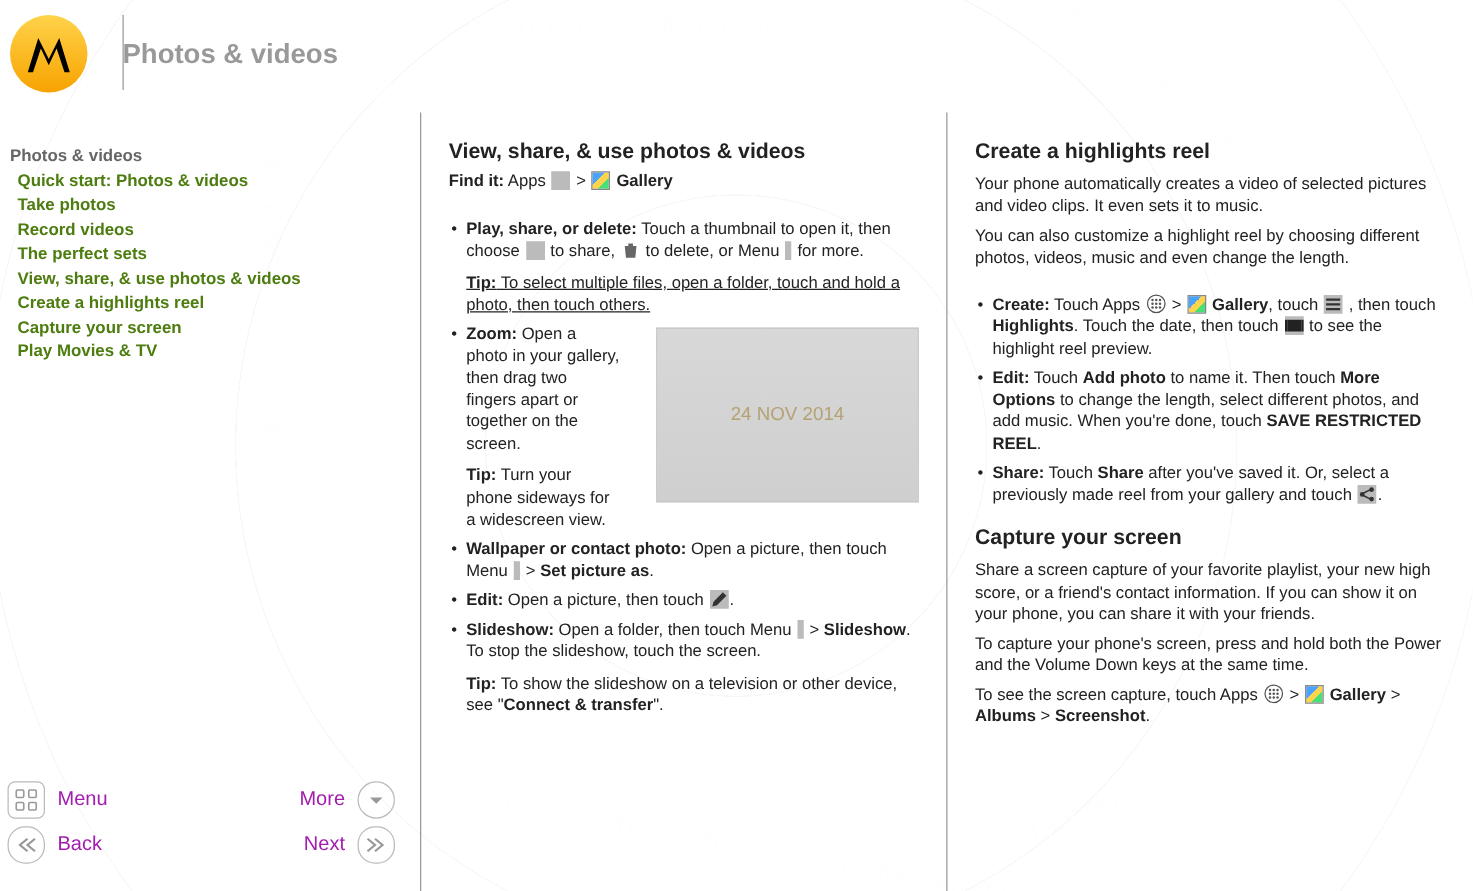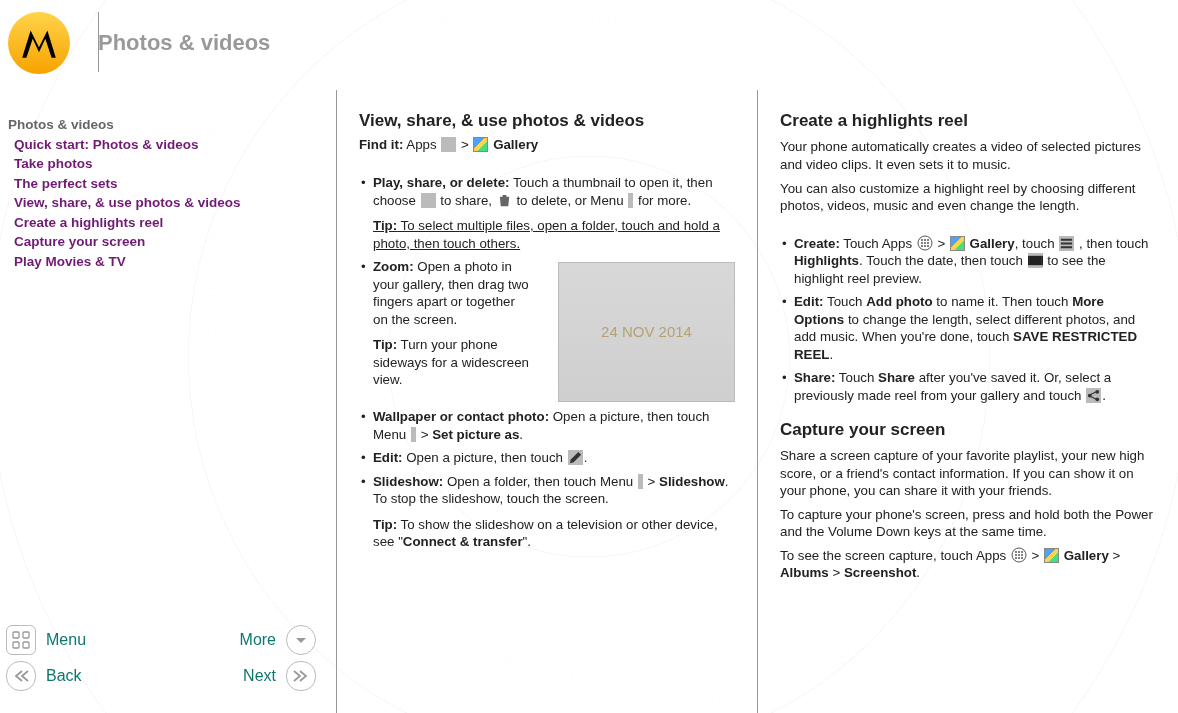--- a/index.html
+++ b/index.html
@@ -58,35 +58,35 @@
 .sidebar {
   position: absolute;
   top: 115px;
   left: 8px;
   width: 310px;
   z-index: 2;
 }
 .sidebar-item {
   font-size: 13.5px;
   font-weight: bold;
-  color: #701a75;
+  color: #4d7c0f;
   padding: 1px 0;
   line-height: 1.3;
   text-indent: 6px;
 }
 .sidebar-item.active { color: #666; text-indent: 0; }
 .bottom-nav {
   position: absolute;
   bottom: 16px;
   left: 6px;
   width: 310px;
   z-index: 2;
 }
 .nav-row { display:flex; align-items:center; justify-content:space-between; margin-bottom:6px; }
-.nav-btn { display:flex; align-items:center; gap:10px; color:#0f766e; font-size:16px; }
+.nav-btn { display:flex; align-items:center; gap:10px; color:#a21caf; font-size:16px; }
 .nav-icon {
   width:30px; height:30px;
   border:1.5px solid #bbb;
   border-radius:6px;
   display:flex; align-items:center; justify-content:center;
   color:#999;
 }
 .nav-icon.round { border-radius:50%; }
 .content {
   position: absolute;
@@ -136,21 +136,21 @@
   vertical-align:-3px;
   position:relative;
 }
 .inline-icon.apps svg { width:16px; height:16px; }
 .inline-icon.narrow { width:5px; }
 .inline-icon.trash { background:transparent; }
 .inline-icon.trash svg, .inline-icon.share svg, .inline-icon.pencil svg, .inline-icon.film svg, .inline-icon.menu3 svg { width:15px; height:15px; }
 .zoom-row { display:flex; gap:28px; align-items:flex-start; }
 .zoom-text { flex:1; }
 .photo-placeholder {
-  width:177px; height:140px;
+  width:210px; height:140px;
   background: linear-gradient(180deg,#d8d8d8,#cfcfcf);
   border:1px solid #bbb;
   margin-top: 4px;
   flex-shrink:0;
   display:flex; align-items:center; justify-content:center;
   color:#b5a273; font-size:15px;
 }
 .arrow { font-family: Arial; }
 </style>
 </head>
@@ -171,20 +171,21 @@
       </svg>
   </div>
   <div class="header-divider"></div>
   <div class="page-title">Photos &amp; videos</div>
 </div>
 
 <div class="sidebar">
   <div class="sidebar-item active">Photos &amp; videos</div>
   <div class="sidebar-item">Quick start: Photos &amp; videos</div>
   <div class="sidebar-item">Take photos</div>
+  <div class="sidebar-item">Record videos</div>
   <div class="sidebar-item">The perfect sets</div>
   <div class="sidebar-item">View, share, &amp; use photos &amp; videos</div>
   <div class="sidebar-item">Create a highlights reel</div>
   <div class="sidebar-item">Capture your screen</div>
   <div class="sidebar-item">Play Movies &amp; TV</div>
 </div>
 
 <div class="bottom-nav">
   <div class="nav-row">
     <div class="nav-btn">

